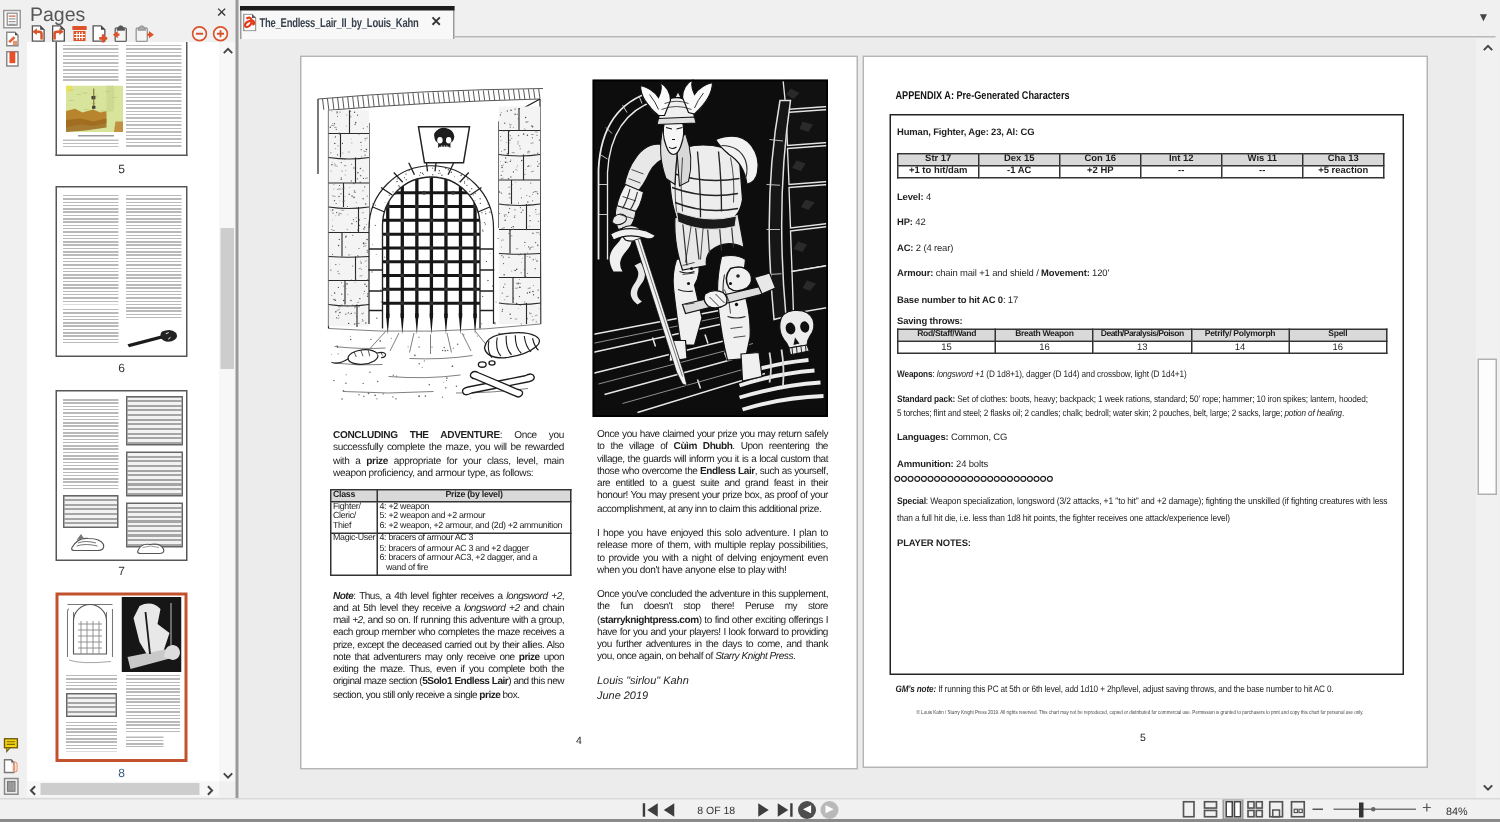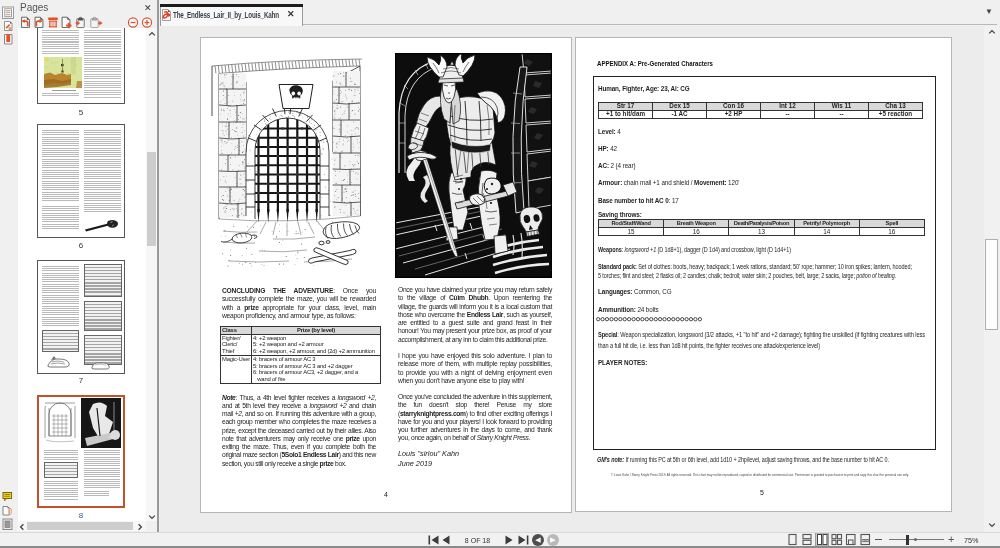--- a/index.html
+++ b/index.html
@@ -53,21 +53,21 @@
 #gmline{transform:scaleX(0.864);}
 #fline{transform:scaleX(0.7966);}
 table.rt td{padding:0;}
 </style>
 </head>
 <body>
 <div class="abs" id="strip"></div>
 <div class="abs" id="panel"></div>
 <div class="abs" id="panelwhite"></div>
 
-<div class="abs" style="left:20px;top:2px;font-size:10px;color:#555;">Pages</div>
+<div class="abs" style="left:20px;top:2px;font-size:13px;color:#555;">Pages</div>
 <div class="abs" style="left:144px;top:3px;font-size:9px;color:#333;">✕</div>
 
 <div class="abs thumb" id="t5" style="top:28px;height:76px;border-top:none;"></div>
 <div class="abs thumb" id="t6" style="top:124px;height:114px;"></div>
 <div class="abs thumb" id="t7" style="top:260px;height:114px;"></div>
 <div class="abs thumb" id="t8" style="top:395px;height:113px;border:2px solid #c2522e;"></div>
 <div class="abs tlabel" style="top:108px;">5</div>
 <div class="abs tlabel" style="top:241px;">6</div>
 <div class="abs tlabel" style="top:376px;">7</div>
 <div class="abs tlabel" style="top:511px;color:#3b5b80;">8</div>
@@ -280,21 +280,21 @@
       <rect x="76.8" y="6.5" width="2.2" height="2.2" stroke-width="0.8"></rect>
       <rect x="80" y="6.5" width="2.2" height="2.2" stroke-width="0.8"></rect>
  </g>
 </svg>
 
 <div class="abs" style="left:875px;top:538.5px;width:7px;height:1.4px;background:#555;"></div>
 <div class="abs" style="left:889px;top:539px;width:55px;height:1px;background:#777;"></div>
 <div class="abs" style="left:906px;top:534.5px;width:2.6px;height:10px;background:#333;"></div>
 <div class="abs" style="left:914px;top:538px;width:3px;height:3px;background:#666;border-radius:50%;"></div>
 <div class="abs" style="left:948px;top:535px;width:8px;height:8px;font-size:11px;color:#555;line-height:8px;">+</div>
-<div class="abs" style="left:964px;top:536px;font-size:7.2px;color:#333;">75%</div>
+<div class="abs" style="left:964px;top:536px;font-size:7.2px;color:#333;">84%</div>
 
 <svg class="abs" style="left:19px;top:15.5px;" width="136" height="13" viewBox="0 0 136 13">
  <g fill="#fff" stroke="#555" stroke-width="0.9">
   <path d="M2.6 1.2 h5.2 l2.6 2.6 v7.6 h-7.8 Z"></path>
   <path d="M16.1 1.2 h5.2 l2.6 2.6 v7.6 h-7.8 Z"></path>
   <path d="M43.1 1.2 h5.2 l2.6 2.6 v7.6 h-7.8 Z"></path>
  </g>
  <g fill="#444">
   <path d="M7.8 1.2 l2.6 2.6 h-2.6 Z"></path>
   <path d="M21.3 1.2 l2.6 2.6 h-2.6 Z"></path>

